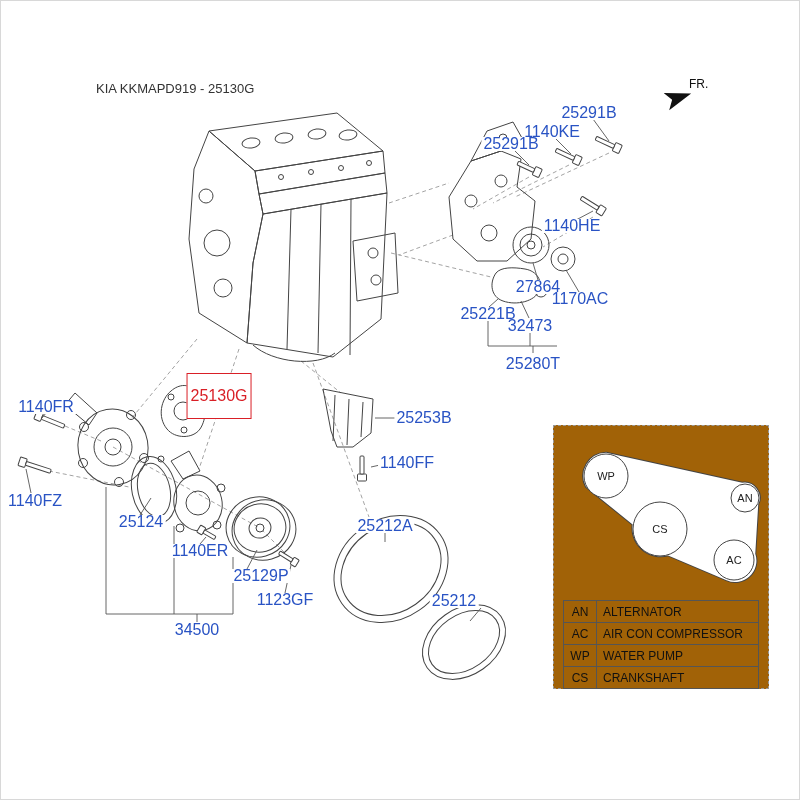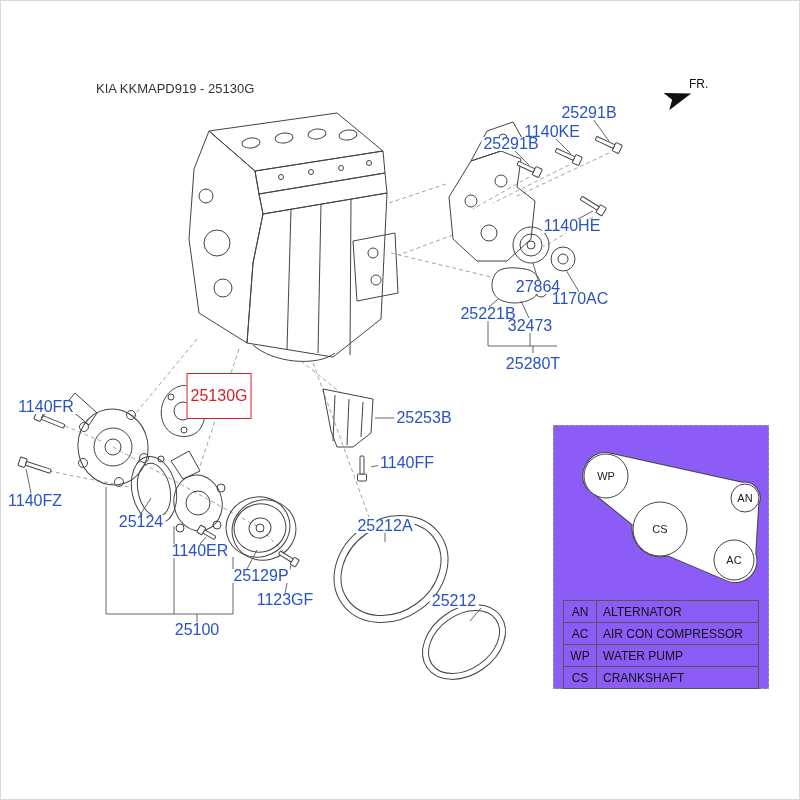--- a/index.html
+++ b/index.html
@@ -9,21 +9,21 @@
   .doc-code{position:absolute;left:95px;top:80px;font-size:13px;color:#333;z-index:3;}
   .fr-wrap{position:absolute;left:662px;top:76px;z-index:3;display:flex;align-items:flex-start;}
   .fr-arrow{display:inline-block;transform:rotate(-18deg) translateY(12px);}
   .fr-text{font-size:12px;font-weight:normal;color:#111;}
   .art{position:absolute;left:0;top:0;z-index:1;}
   .plabel{position:absolute;transform:translate(-50%,-50%);font-size:16px;
           color:#2953c4;white-space:nowrap;z-index:2;background:#fff;
           padding:0 2px;line-height:14px;cursor:pointer;}
   .plabel.hl{color:#d91f26;border:1.5px solid #d91f26;background:#fff;padding:15px 3px;}
   .belt-box{position:absolute;left:552px;top:424px;width:214px;height:262px;
-            border:1px dashed #9a9a9a;z-index:2;background:#8b5cf6;}
+            border:1px dashed #9a9a9a;z-index:2;background:#a16207;}
   .belt-svg{position:absolute;left:0;top:4px;}
   .legend{position:absolute;left:9px;top:174px;width:196px;border-collapse:collapse;
           font-size:12px;color:#111;}
   .legend td{border:1px solid #555;height:19px;}
   .legend td.code{width:30px;text-align:center;}
   .legend td.name{padding:0 0 0 6px;margin-top:16px;}
   text.pul{font-size:11px;fill:#222;text-anchor:middle;font-family:"Liberation Sans",sans-serif;}
 </style>
 </head>
 <body>
@@ -236,21 +236,21 @@
   <div class="plabel hl" style="left:218px;top:395px">25130G</div>
   <div class="plabel" style="left:423px;top:417px">25253B</div>
   <div class="plabel" style="left:406px;top:462px">1140FF</div>
   <div class="plabel" style="left:34px;top:500px">1140FZ</div>
   <div class="plabel" style="left:140px;top:521px">25124</div>
   <div class="plabel" style="left:199px;top:550px">1140ER</div>
   <div class="plabel" style="left:260px;top:575px">25129P</div>
   <div class="plabel" style="left:384px;top:525px">25212A</div>
   <div class="plabel" style="left:284px;top:599px">1123GF</div>
   <div class="plabel" style="left:453px;top:600px">25212</div>
-  <div class="plabel" style="left:196px;top:629px">25100</div>
+  <div class="plabel" style="left:196px;top:629px">34500</div>
 
   <div class="belt-box">
     <svg class="belt-svg" width="214" height="168" viewBox="0 0 214 168">
       <path d="M52,24 L188,54 A14,14 0 0 1 203,74 L200,124 A20,20 0 0 1 173,149 L114,124 A27,27 0 0 1 80,94 L33,56 A22,22 0 0 1 52,24 Z" fill="none" stroke="#444" stroke-width="4.5" stroke-linejoin="round"></path>
       <path d="M52,24 L188,54 A14,14 0 0 1 203,74 L200,124 A20,20 0 0 1 173,149 L114,124 A27,27 0 0 1 80,94 L33,56 A22,22 0 0 1 52,24 Z" fill="#fff" stroke="#fff" stroke-width="2.5" stroke-linejoin="round"></path>
       <g fill="#fff" stroke="#444" stroke-width="1">
         <circle cx="52" cy="46" r="22"></circle>
         <circle cx="106" cy="99" r="27"></circle>
         <circle cx="180" cy="130" r="20"></circle>
         <circle cx="191" cy="68" r="14"></circle>

